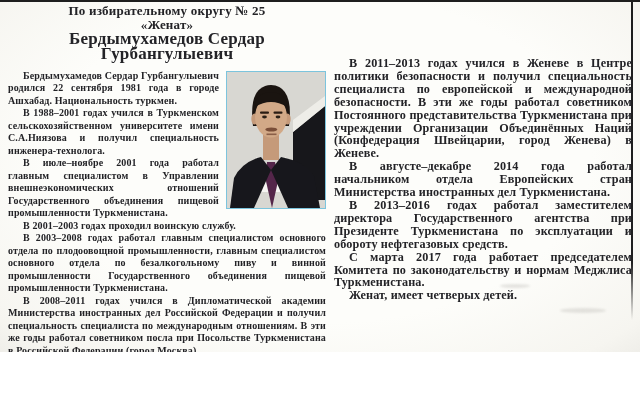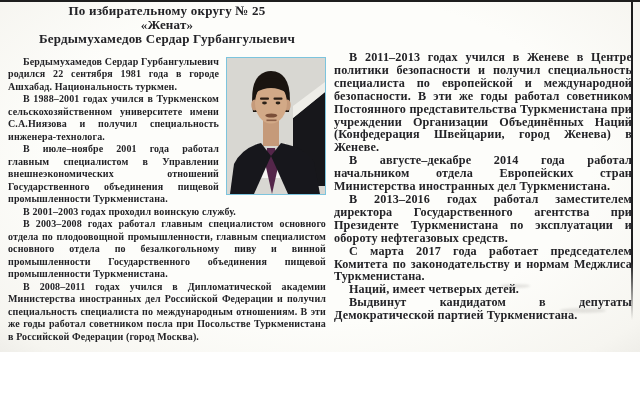--- a/index.html
+++ b/index.html
@@ -15,24 +15,24 @@
   
   .edge-top{position:absolute;left:0;top:0;width:640px;height:2px;background:#1e1e1e;}
   .edge-right{position:absolute;left:631px;top:0;width:2px;height:320px;
     background:linear-gradient(#1e1e1e 82%,rgba(30,30,30,0));}
   .rule-bottom{position:absolute;left:0;top:391px;width:640px;height:2px;
     background:linear-gradient(to right,#181818,#3c3c3c 55%,#9a9a9a 78%,#c6c6c2);}
   .band-bottom{position:absolute;left:0;top:393px;width:640px;height:9px;
     background:linear-gradient(to right,#3e3e3e,#757470 22%,#cfcecb 46%,#efeeea 72%,#f6f5f1);}
   
   .col-left{position:absolute;left:8px;top:4px;width:318px;}
-  .col-right{position:absolute;left:334px;top:51px;width:298px;}
+  .col-right{position:absolute;left:334px;top:57px;width:298px;}
   .hdr{text-align:center;line-height:14.2px;margin-bottom:9px;}
   .hdr-line1,.hdr-line2{font-size:13px;letter-spacing:.2px;}
-  .hdr-line3{font-size:13px;letter-spacing:.2px;}
+  .hdr-line3{font-size:17px;letter-spacing:.2px;}
   .bio p{
     margin:0;
     text-indent:15px;
     text-align:justify;
     font-size:10px;
     letter-spacing:.12px;
   }
   .col-left .bio p{line-height:12.5px;}
   .col-right p{
     margin:0;text-indent:15px;text-align:justify;
@@ -107,17 +107,16 @@
       <p>В 2003–2008 годах работал главным специалистом основного отдела по плодоовощной промышленности, главным специалистом основного отдела по безалкогольному пиву и винной промышленности Государственного объединения пищевой промышленности Туркменистана.</p>
       <p>В 2008–2011 годах учился в Дипломатической академии Министерства иностранных дел Российской Федерации и получил специальность специалиста по международным отношениям. В эти же годы работал советником посла при Посольстве Туркменистана в Российской Федерации (город Москва).</p>
     </div>
   </div>
 
   <div class="col-right">
     <p>В 2011–2013 годах учился в Женеве в Центре политики безопасности и получил специальность специалиста по европейской и международной безопасности. В эти же годы работал советником Постоянного представительства Туркменистана при учреждении Организации Объединённых Наций (Конфедерация Швейцарии, город Женева) в Женеве.</p>
     <p>В августе–декабре 2014 года работал начальником отдела Европейских стран Министерства иностранных дел Туркменистана.</p>
     <p>В 2013–2016 годах работал заместителем директора Государственного агентства при Президенте Туркменистана по эксплуатации и обороту нефтегазовых средств.</p>
     <p>С марта 2017 года работает председателем Комитета по законодательству и нормам Меджлиса Туркменистана.</p>
-    <p>Наций, имеет четверых детей.</p>
-    <p>Выдвинут кандидатом в депутаты Демократической партией Туркменистана.</p>
+    <p>Женат, имеет четверых детей.</p>
   </div>
 
 </div>
 
 </body></html>

